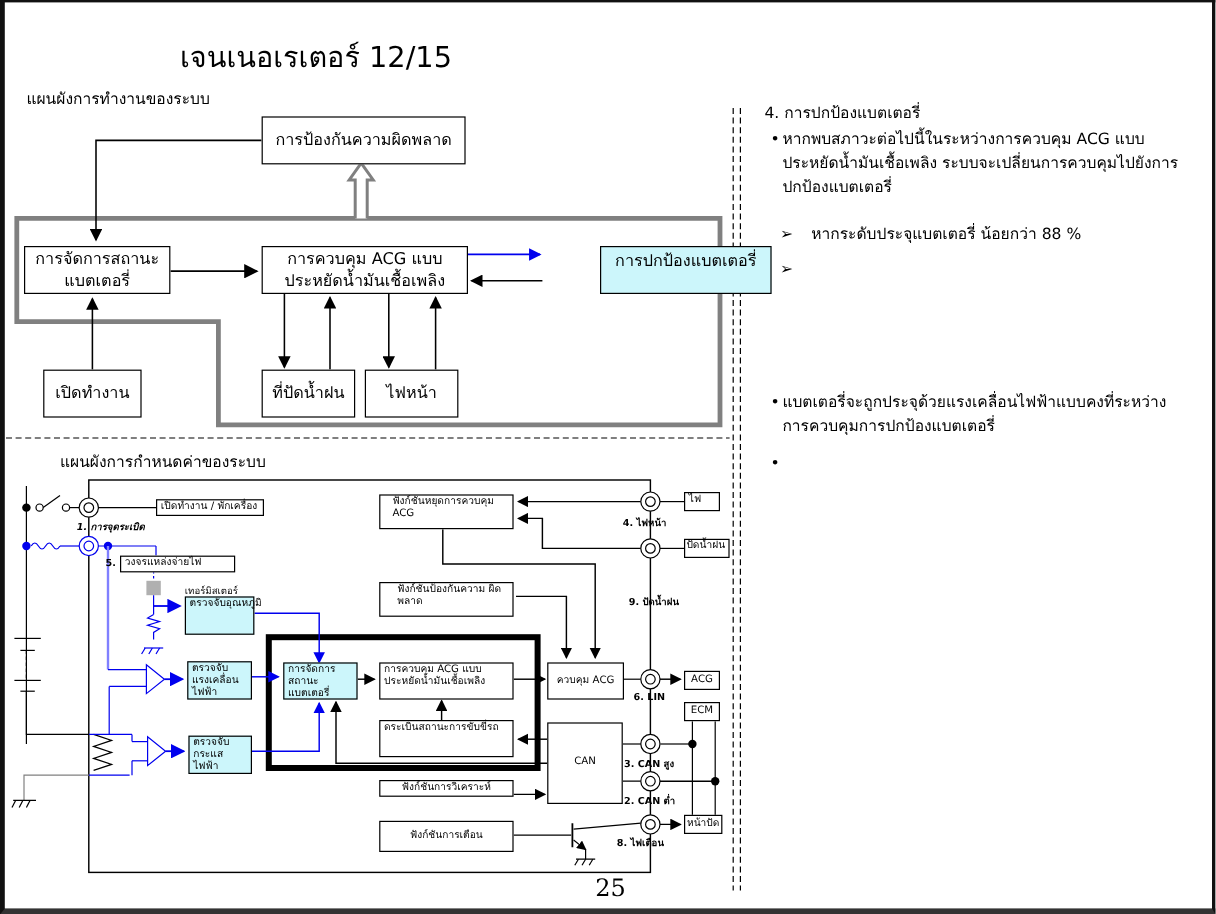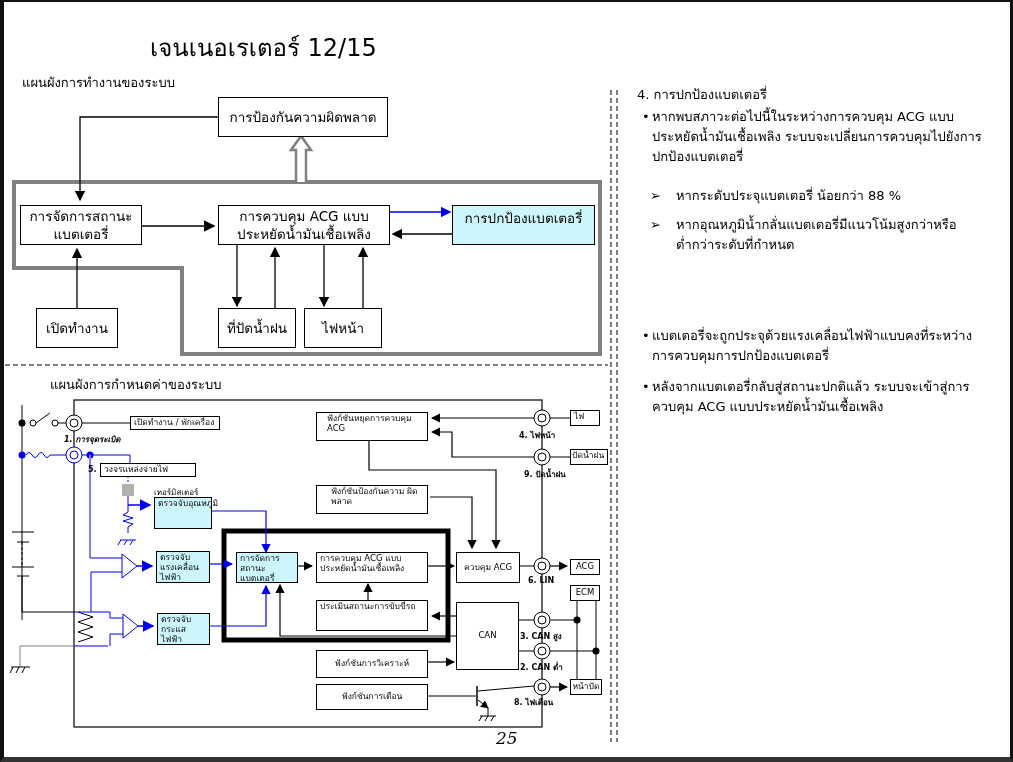--- a/index.html
+++ b/index.html
@@ -5,31 +5,31 @@
   html, body { margin:0; padding:0; }
   body { width:1013px; height:762px; background:#ffffff; position:relative; overflow:hidden;
          font-family:"DejaVu Sans", sans-serif; color:#000; }
   .frame { position:absolute; left:0; top:0; width:1013px; height:762px; box-sizing:border-box;
            border-left:4px solid #111; border-right:3px solid #111; border-top:2px solid #111; border-bottom:5px solid #333; }
   .abs { position:absolute; }
   .title { left:150px; top:28px; font-size:24px; font-family:"DejaVu Sans", sans-serif; white-space:nowrap; }
   .sec { font-size:13px; white-space:nowrap; }
   .box { position:absolute; border:1px solid #000; background:#fff; box-sizing:border-box;
          display:flex; align-items:center; justify-content:center; text-align:center; font-size:13.5px; line-height:1.35; }
-  .box.cyan { background:#ccf6fb; }
+  .box.cyan { background:#ccf6fb;margin-left:48px; }
   .sbox { position:absolute; border:1px solid #000; background:#fff; box-sizing:border-box;
           font-size:8.5px; line-height:1.15; padding:1px 3px; white-space:nowrap; }
   .sbox.cyan { background:#ccf6fb; }
   .sbox.center { display:flex; align-items:center; justify-content:center; text-align:center; }
   .lbl { position:absolute; font-size:8px; font-weight:bold; white-space:nowrap; }
   .rtxt { position:absolute; font-size:13px; line-height:1.55; }
   .bul { position:absolute; font-size:13px; line-height:1.55; }
   .bul .dot { position:absolute; left:-10px; top:0; }
   .arrowb { position:absolute; left:-26px; }
-  .page-num { position:absolute; left:496px; top:728px; font-family:"DejaVu Serif", serif; font-size:17px;font-style:italic; }
+  .page-num { position:absolute; left:496px; top:728px; font-family:"DejaVu Serif", serif; font-size:20px; }
   svg { position:absolute; left:0; top:0; }
 </style>
 </head>
 <body>
 
 <div class="frame"></div>
 
 <svg width="1013" height="762">
   <defs>
     <marker id="ab" markerWidth="8" markerHeight="8" refX="7" refY="4" orient="auto">
@@ -214,31 +214,31 @@
 <div class="lbl" style="left:64px;top:465px;margin-left:24px;">5. +B</div>
 <div class="sbox" style="left:100px;top:463px;width:96px;height:14px;">วงจรแหล่งจ่ายไฟ</div>
 <div class="lbl" style="left:106px;top:486px;font-weight:normal;margin-left:48px;">เทอร์มิสเตอร์</div>
 <div class="abs" style="left:122px;top:484px;width:12px;height:12px;background:#b0b0b0;z-index:-1;"></div>
 
 <div class="sbox cyan" style="left:154px;top:497px;width:58px;height:32px;">ตรวจจับอุณหภูมิ</div>
 <div class="sbox cyan" style="left:156px;top:551px;width:54px;height:32px;white-space:normal;">ตรวจจับ แรงเคลื่อนไฟฟ้า</div>
 <div class="sbox cyan" style="left:157px;top:613px;width:53px;height:32px;white-space:normal;">ตรวจจับ กระแสไฟฟ้า</div>
 <div class="sbox cyan" style="left:236px;top:552px;width:62px;height:31px;white-space:normal;">การจัดการ สถานะแบตเตอรี่</div>
 <div class="sbox" style="left:316px;top:552px;width:112px;height:31px;white-space:normal;">การควบคุม ACG แบบ ประหยัดน้ำมันเชื้อเพลิง</div>
-<div class="sbox" style="left:316px;top:600px;width:112px;height:31px;">ประเมินสถานะการขับขี่รถ</div>
+<div class="sbox" style="left:316px;top:600px;width:112px;height:31px;">ดระเบินสถานะการขับขี่รถ</div>
 
 <div class="sbox" style="left:316px;top:412px;width:112px;height:29px;white-space:normal;padding-left:10px;">ฟังก์ชันหยุดการควบคุม ACG</div>
 <div class="sbox" style="left:316px;top:485px;width:112px;height:29px;white-space:normal;padding-left:14px;">ฟังก์ชันป้องกันความ ผิดพลาด</div>
 <div class="sbox center" style="left:456px;top:552px;width:64px;height:31px;">ควบคุม ACG</div>
 <div class="sbox center" style="left:456px;top:602px;width:63px;height:68px;">CAN</div>
-<div class="sbox center" style="left:316px;top:650px;width:112px;height:28px;">ฟังก์ชันการวิเคราะห์</div>
+<div class="sbox center" style="left:316px;top:650px;width:112px;height:14px;">ฟังก์ชันการวิเคราะห์</div>
 <div class="sbox center" style="left:316px;top:684px;width:112px;height:26px;">ฟังก์ชันการเตือน</div>
 
 <div class="lbl" style="left:519px;top:429px;">4. ไฟหน้า</div>
-<div class="lbl" style="left:524px;top:468px;">9. ปัดน้ำฝน</div>
+<div class="lbl" style="left:524px;top:495px;">9. ปัดน้ำฝน</div>
 <div class="lbl" style="left:528px;top:576px;">6. LIN</div>
 <div class="lbl" style="left:520px;top:630px;">3. CAN สูง</div>
 <div class="lbl" style="left:520px;top:661px;">2. CAN ต่ำ</div>
 <div class="lbl" style="left:514px;top:696px;">8. ไฟเตือน</div>
 
 <div class="sbox" style="left:570px;top:410px;width:30px;height:16px;">ไฟ</div>
 <div class="sbox" style="left:570px;top:449px;width:38px;height:16px;padding:1px 1px;">ปัดน้ำฝน</div>
 <div class="sbox center" style="left:570px;top:559px;width:30px;height:16px;">ACG</div>
 <div class="sbox center" style="left:570px;top:585px;width:30px;height:16px;text-align:right;">ECM</div>
 <div class="sbox center" style="left:570px;top:679px;width:32px;height:16px;padding:1px 1px;">หน้าปัด</div>
@@ -250,22 +250,20 @@
 <div class="bul" style="left:652px;top:107px;width:345px;">
   <span class="dot">•</span>
   <span>หากพบสภาวะต่อไปนี้ในระหว่างการควบคุม ACG แบบประหยัดน้ำมันเชื้อเพลิง ระบบจะเปลี่ยนการควบคุมไปยังการปกป้องแบตเตอรี่</span>
 </div>
 <div class="bul" style="left:676px;top:186px;width:320px;">
   <span class="arrowb">➢</span>
   <span>หากระดับประจุแบตเตอรี่ น้อยกว่า 88 %</span>
 </div>
 <div class="bul" style="left:676px;top:215px;width:285px;">
   <span class="arrowb">➢</span>
-  <span>หากอุณหภูมิน้ำกลั่นแบตเตอรี่มีแนวโน้มสูงกว่าหรือต่ำกว่าระดับที่กำหนด</span>
 </div>
 <div class="bul" style="left:652px;top:326px;width:335px;">
   <span class="dot">•</span>
   <span>แบตเตอรี่จะถูกประจุด้วยแรงเคลื่อนไฟฟ้าแบบคงที่ระหว่างการควบคุมการปกป้องแบตเตอรี่</span>
 </div>
 <div class="bul" style="left:652px;top:377px;width:345px;">
   <span class="dot">•</span>
-  <span>หลังจากแบตเตอรี่กลับสู่สถานะปกติแล้ว ระบบจะเข้าสู่การควบคุม ACG แบบประหยัดน้ำมันเชื้อเพลิง</span>
 </div>
 
 </body></html>

